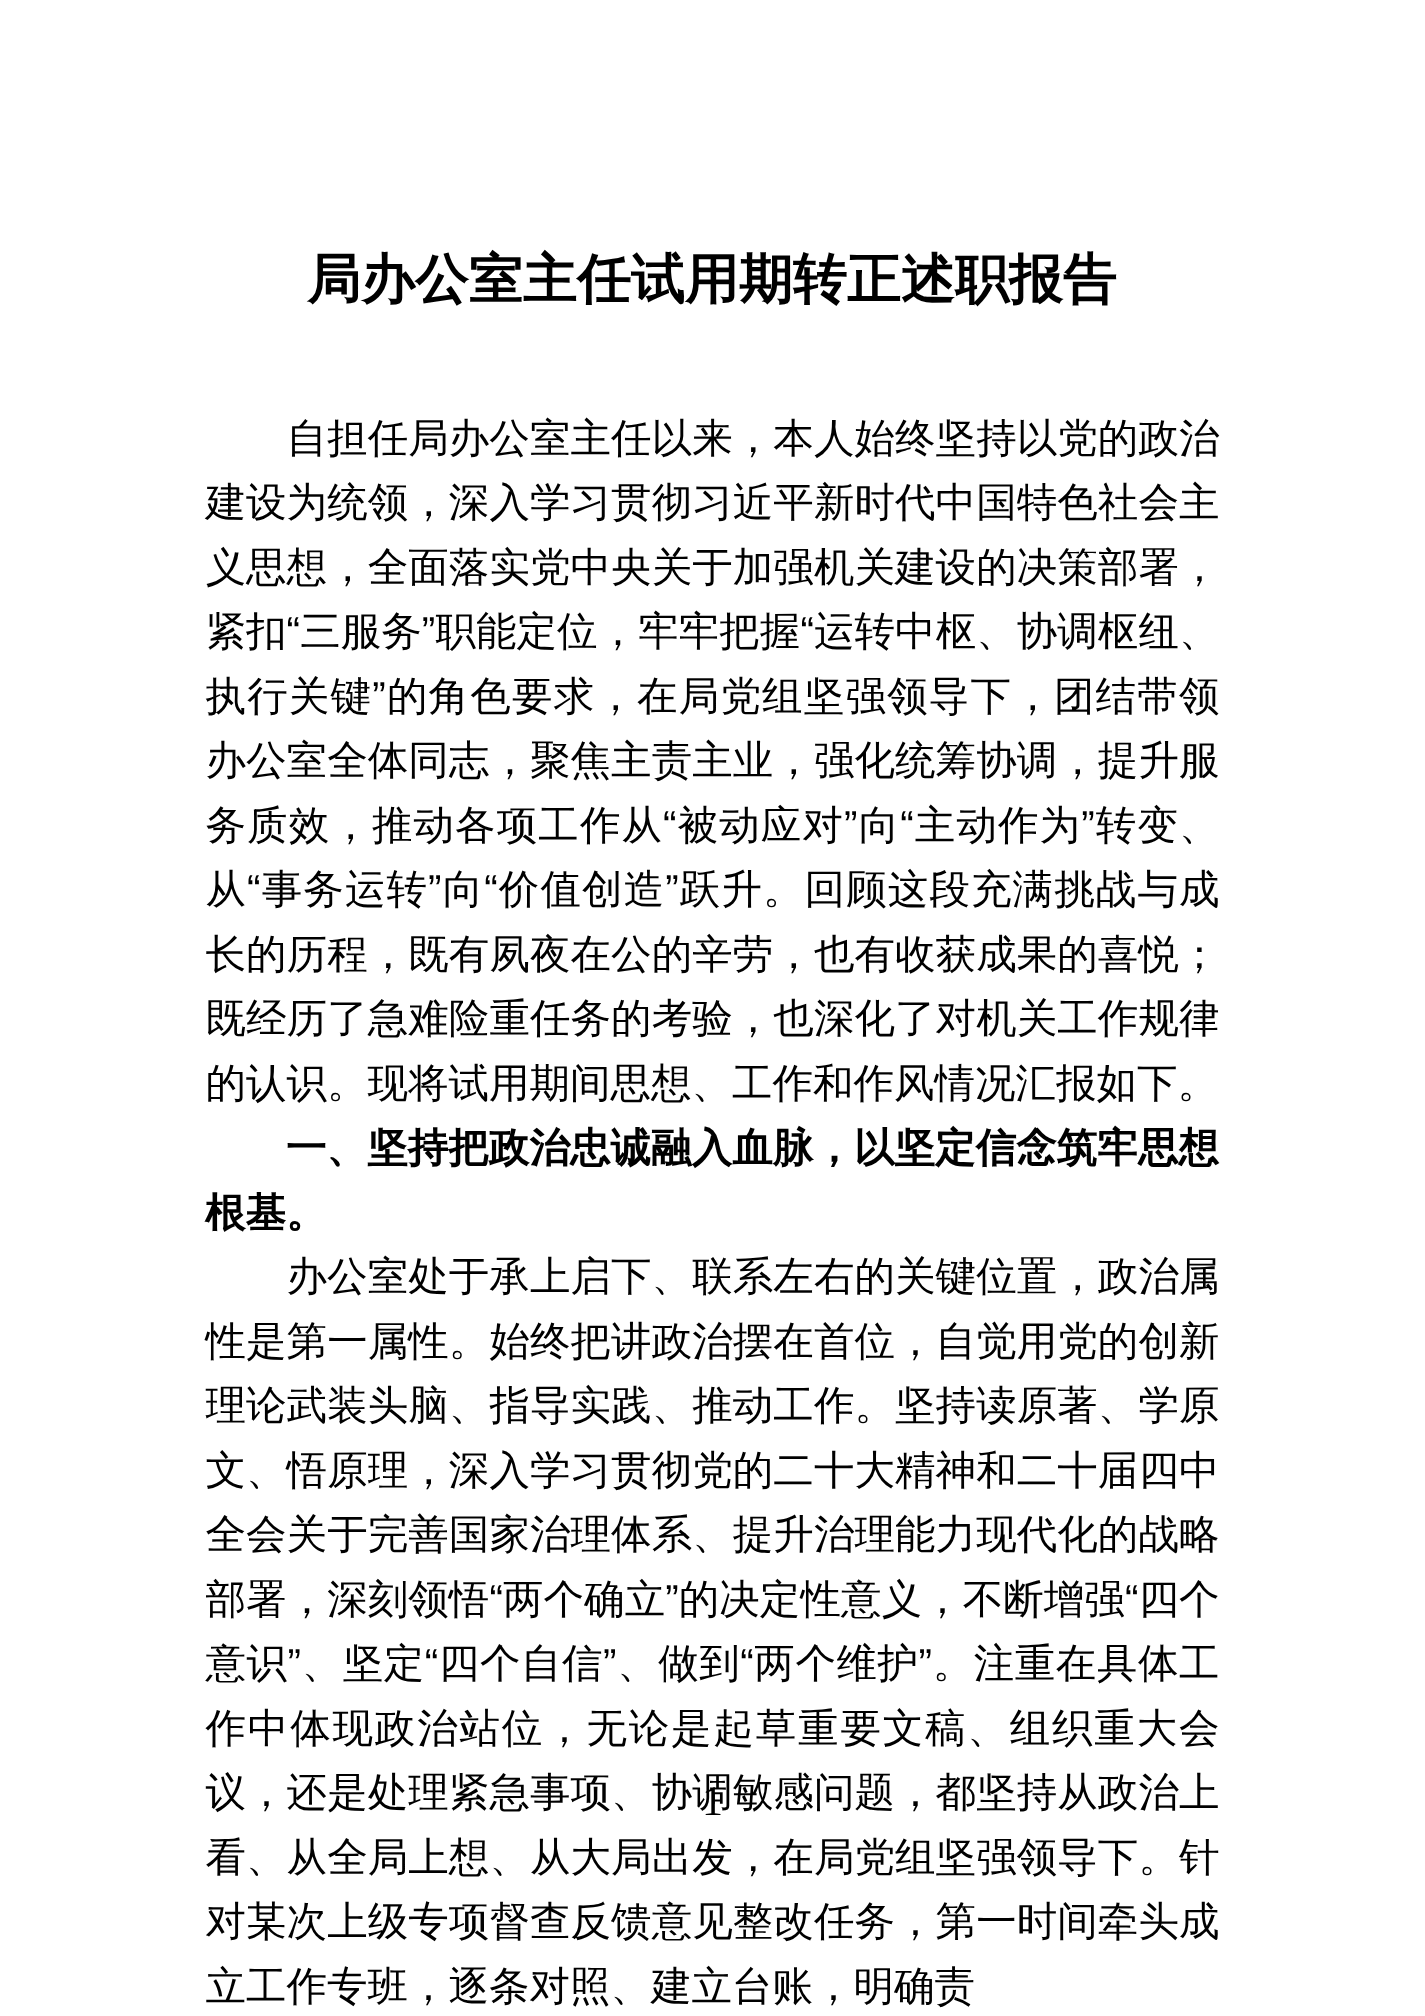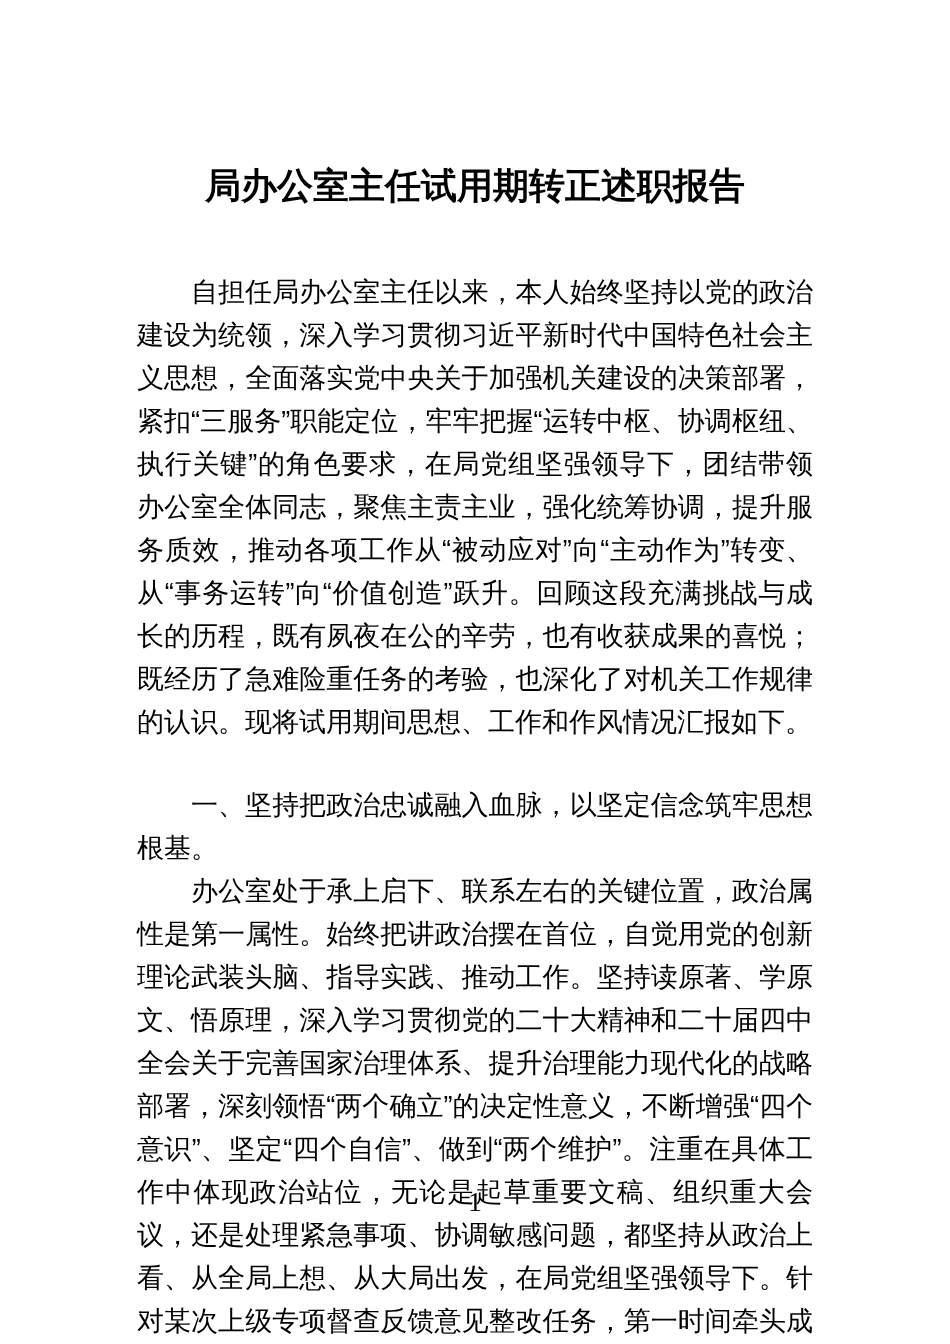--- a/index.html
+++ b/index.html
@@ -34,22 +34,21 @@
     text-align: justify;
     text-justify: inter-character;
   }
   .para {
     margin: 0;
     text-indent: 2em;
     word-break: break-all;
     overflow-wrap: anywhere;
   }
   .para.heading {
-    font-weight: normal; 
-    margin-top: 40px;
+    font-weight: bold; 
   }
   .page-number {
     position: absolute;
     top: 1186px;
     left: 0;
     width: 100%;
     text-align: center;
     font-family: "Liberation Serif", "DejaVu Serif", serif;
     font-size: 28px;
     line-height: 32px;

